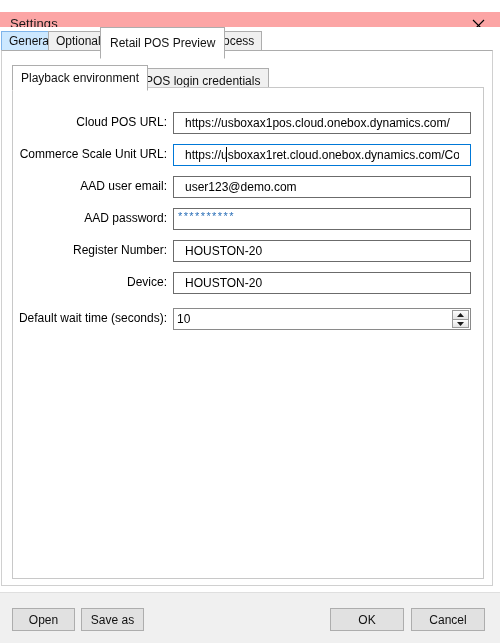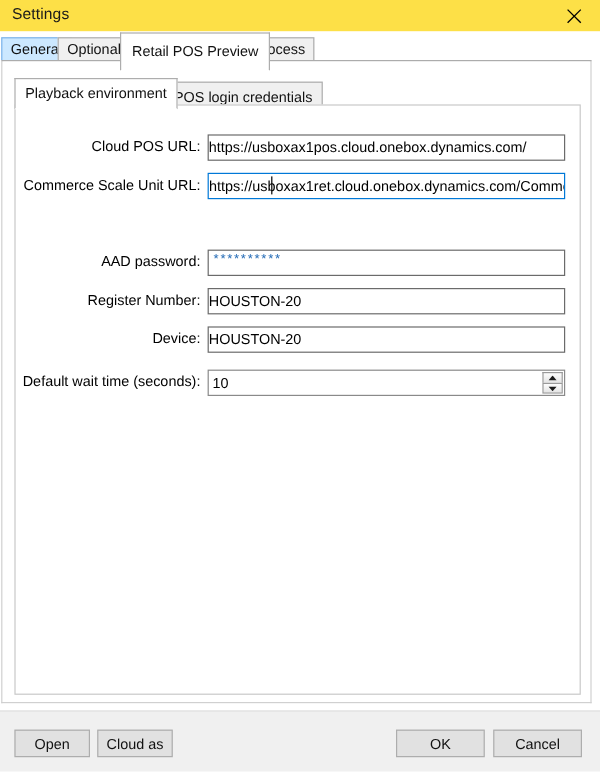--- a/index.html
+++ b/index.html
@@ -14,23 +14,23 @@
     font-size: 12px;
     color: #000000;
     overflow: hidden;
     position: relative;
     -webkit-font-smoothing: antialiased;
   }
 
   
   #titlebar {
     position: absolute;
-    left: 0; top: 0;
+    left: 0; top: 12px;
     width: 500px; height: 26px;
-    background: #fde047;
+    background: #fca5a5;
   }
   #window-title {
     position: absolute;
     left: 10px; top: 4px;
     font-size: 13px;
     color: #1a1a1a;
     letter-spacing: 0.1px;
     white-space: nowrap;
   }
   #close-button {
@@ -164,21 +164,21 @@
   }
   .finput {
     box-sizing: border-box;
     width: 298px;
     height: 22px;
     border: 1px solid #6b6b6b;
     background: #ffffff;
     font-family: "Liberation Sans", sans-serif;
     font-size: 12px;
     color: #000000;
-    padding: 0 0;
+    padding: 0 11px;
     line-height: 20px;
     outline: none;
     cursor: text;
     display: block;
   }
   .finput.focused {
     border: 1px solid #0078d7;
   }
   .pw-dots {
     box-sizing: border-box;
@@ -317,20 +317,26 @@
   </div>
 
   <div class="row" style="top:57px;">
     <div class="flabel">Commerce Scale Unit URL:</div>
     <div class="fieldwrap caretwrap">
       <input class="finput focused" type="text" readonly="" value="https://usboxax1ret.cloud.onebox.dynamics.com/Commerce" style="">
       <div class="caret"></div>
     </div>
   </div>
 
+  <div class="row" style="top:89px;">
+    <div class="flabel">AAD user email:</div>
+    <div class="fieldwrap">
+      <input class="finput" type="text" readonly="" value="user123@demo.com" style="">
+    </div>
+  </div>
 
   <div class="row" style="top:121px;">
     <div class="flabel">AAD password:</div>
     <div class="fieldwrap">
       <div class="pw-dots">
         <span>**********</span>
       </div>
     </div>
   </div>
 
@@ -368,15 +374,15 @@
           </span>
         </div>
       </div>
     </div>
   </div>
 
 </div>
 
 <div id="footer"></div>
 <div class="fbtn" style="left:12px;  width:63px;">Open</div>
-<div class="fbtn" style="left:81px;  width:63px;">Cloud as</div>
+<div class="fbtn" style="left:81px;  width:63px;">Save as</div>
 <div class="fbtn" style="left:330px; width:74px;">OK</div>
 <div class="fbtn" style="left:411px; width:74px;">Cancel</div>
 
 </body></html>

